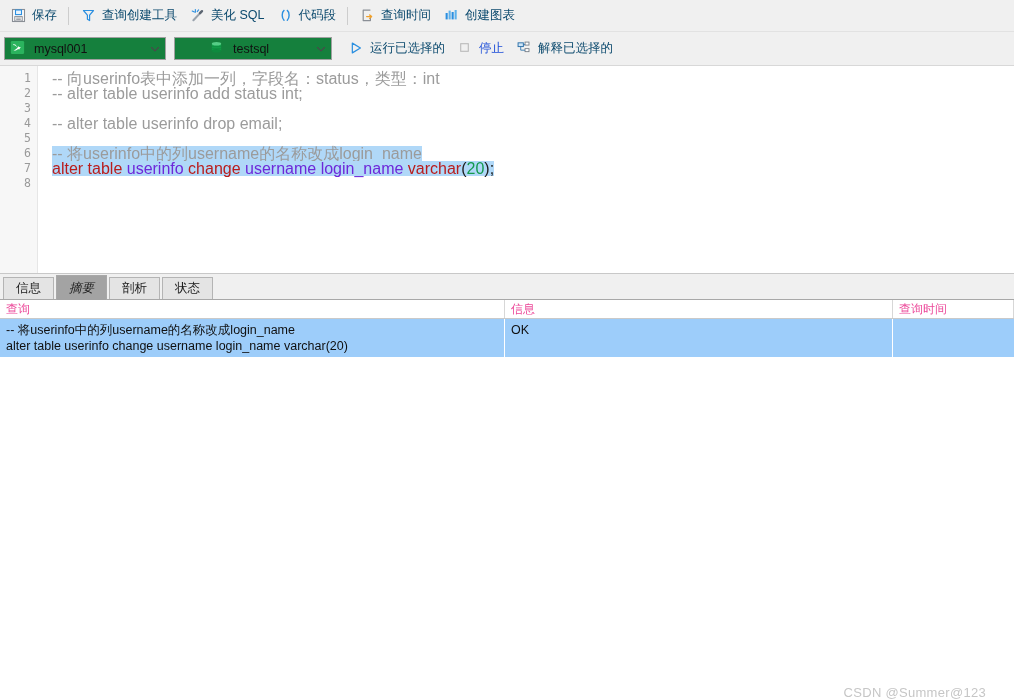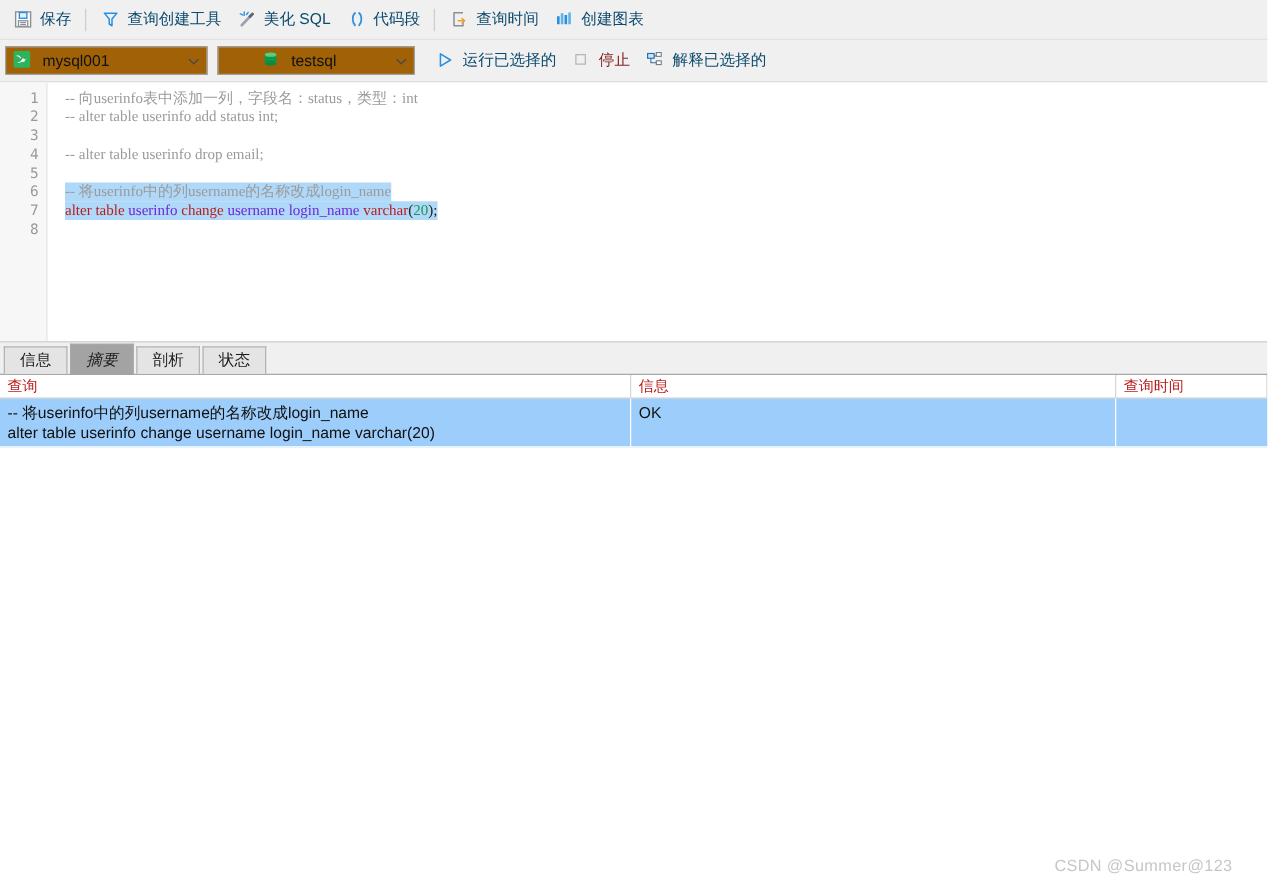--- a/index.html
+++ b/index.html
@@ -44,21 +44,21 @@
   .toolbar2 {
     height: 34px;
     background: #f0f0f0;
     border-bottom: 1px solid #d8d8d8;
     display: flex;
     align-items: center;
     padding: 0 4px;
   }
   .combo {
     height: 23px;
-    background: #a16207;
+    background: #15803d;
     border: 1px solid #a0a0a0;
     display: flex;
     align-items: center;
     padding: 0 2px 0 5px;
     cursor: default;
   }
   .combo .cb-label {
     flex: 1;
     font-size: 12.5px;
     color: #111;
@@ -67,21 +67,21 @@
     white-space: nowrap;
   }
   .combo .caret {
     width: 16px; height: 16px;
     display: flex; align-items: center; justify-content: center;
     flex: none;
   }
   #combo-connection { width: 162px; }
   #combo-database { width: 158px; margin-left: 8px; padding-left: 34px; }
   .run-group { display: flex; align-items: center; margin-left: 10px; }
-  .tb-btn.disabled .lbl { color: #7f1d1d; }
+  .tb-btn.disabled .lbl { color: #1d4ed8; }
 
   
   .editor-wrap {
     position: relative;
     height: 208px;
     background: #ffffff;
     display: flex;
     overflow: hidden;
     border-bottom: 1px solid #c8c8c8;
   }
@@ -97,22 +97,22 @@
     line-height: 15px;
     text-align: right;
     padding-right: 6px;
     font-family: "DejaVu Sans Mono", "Liberation Mono", monospace;
     font-size: 11.5px;
     color: #9a9a9a;
   }
   .code {
     flex: 1;
     padding: 5px 0 0 14px;
-    font-family: Liberation Serif, serif;
-    font-size: 12px;
+    font-family: Liberation Sans, sans-serif;
+    font-size: 16px;
   }
   .code .row {
     height: 15px;
     line-height: 15px;
     white-space: pre;
   }
   .code .row > span { white-space: pre; }
   .cm { color: #9b9b9b; }
   .kw { color: #b91c1c; }
   .id { color: #6d28d9; }
@@ -159,21 +159,21 @@
     height: 100%;
   }
   .grid-head {
     display: flex;
     height: 19px;
     background: #ffffff;
     border-bottom: 1px solid #c9c9c9;
   }
   .grid-head .th {
     font-size: 12px;
-    color: #b91c1c;
+    color: #ec4899;
     padding: 1px 0 0 6px;
     border-right: 1px solid #d7d7d7;
     overflow: hidden;
     white-space: nowrap;
   }
   .grid-row {
     display: flex;
     height: 39px;
     background: #9dcdfa;
     border-bottom: 1px solid #ffffff;

